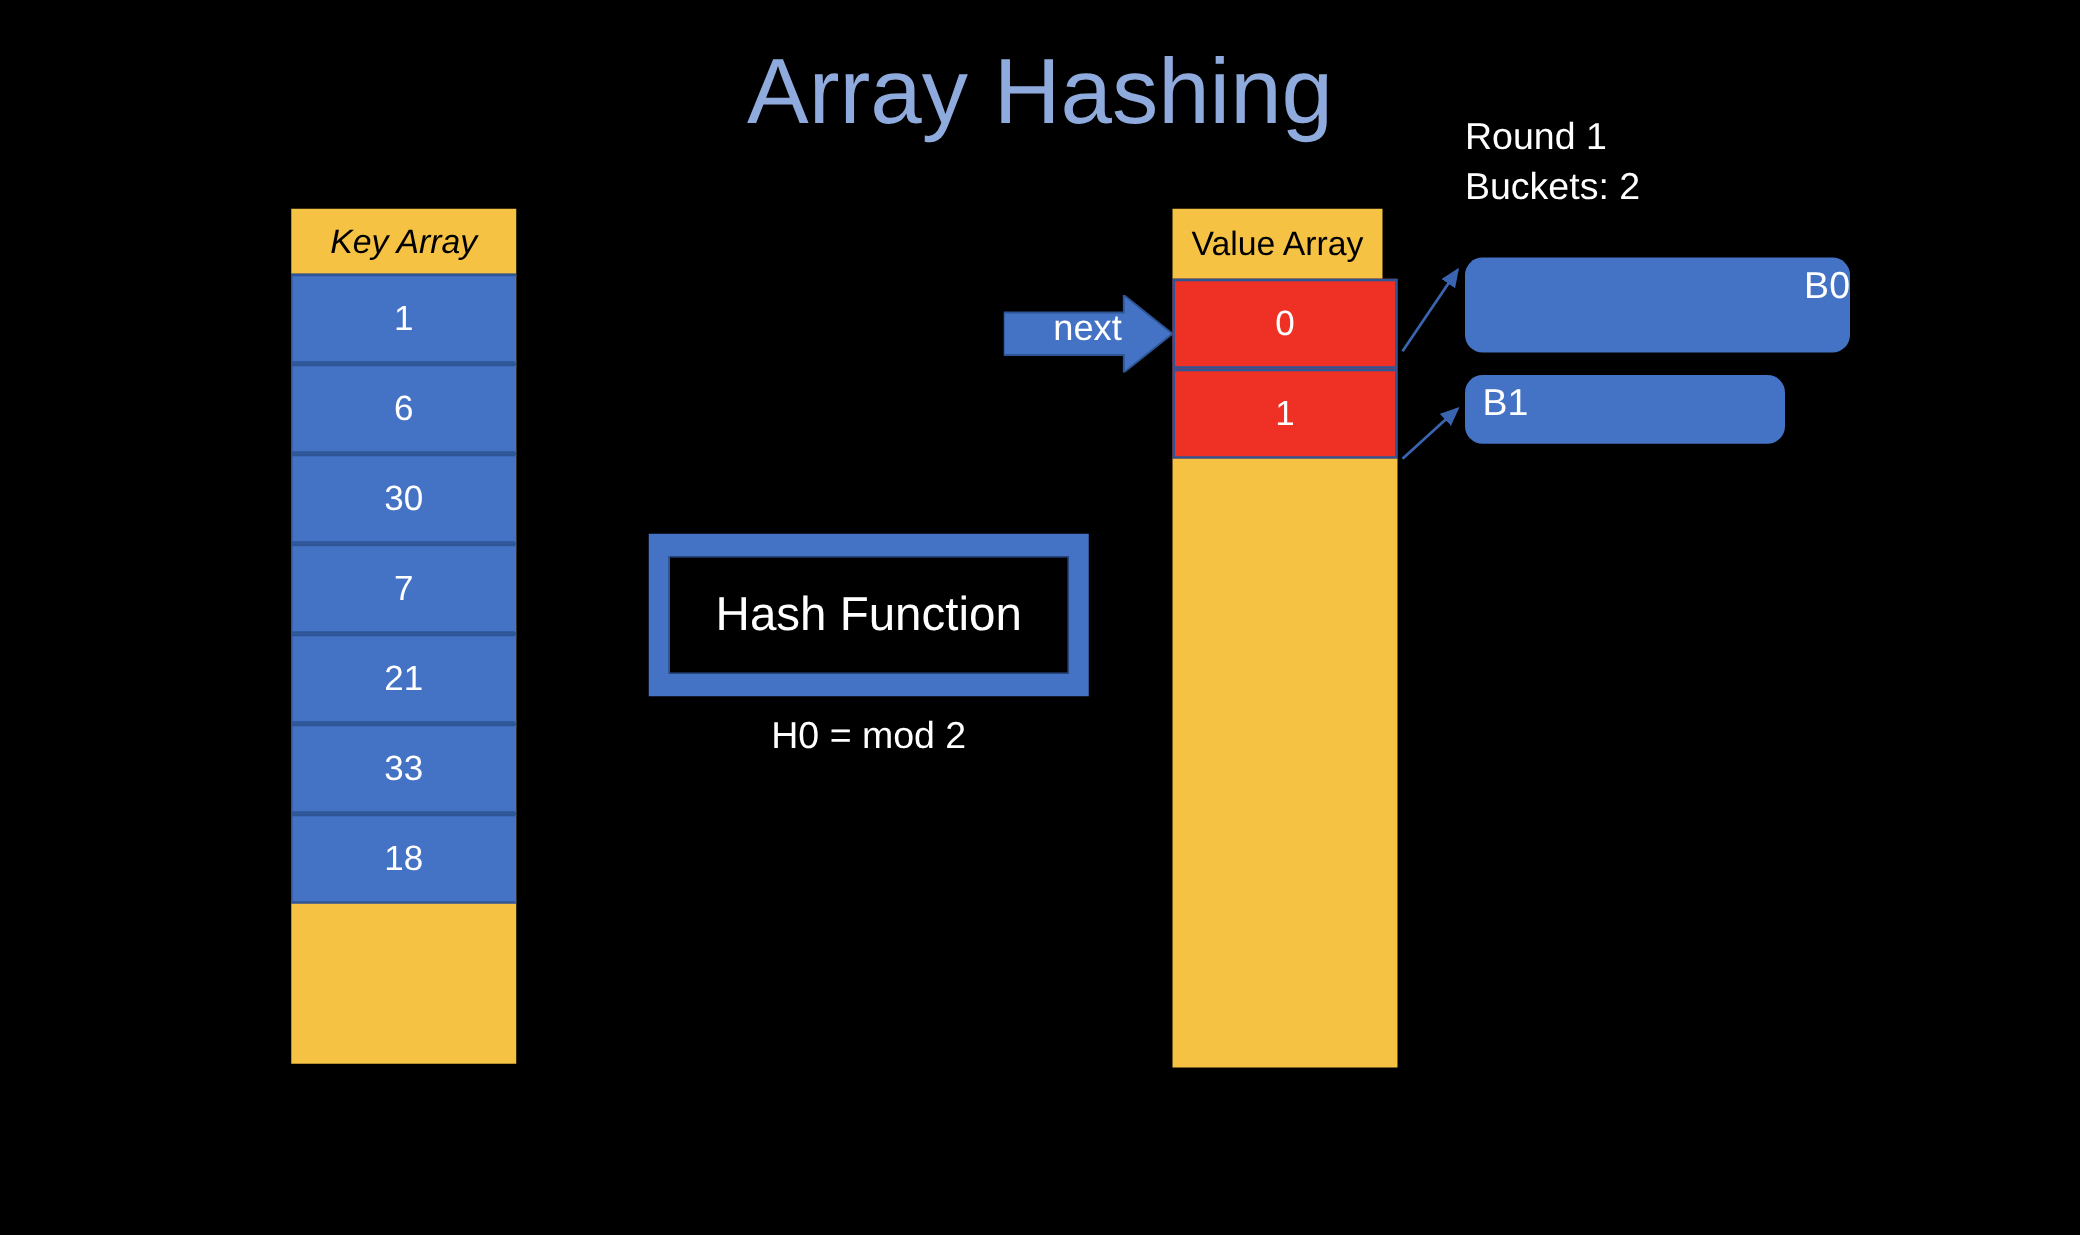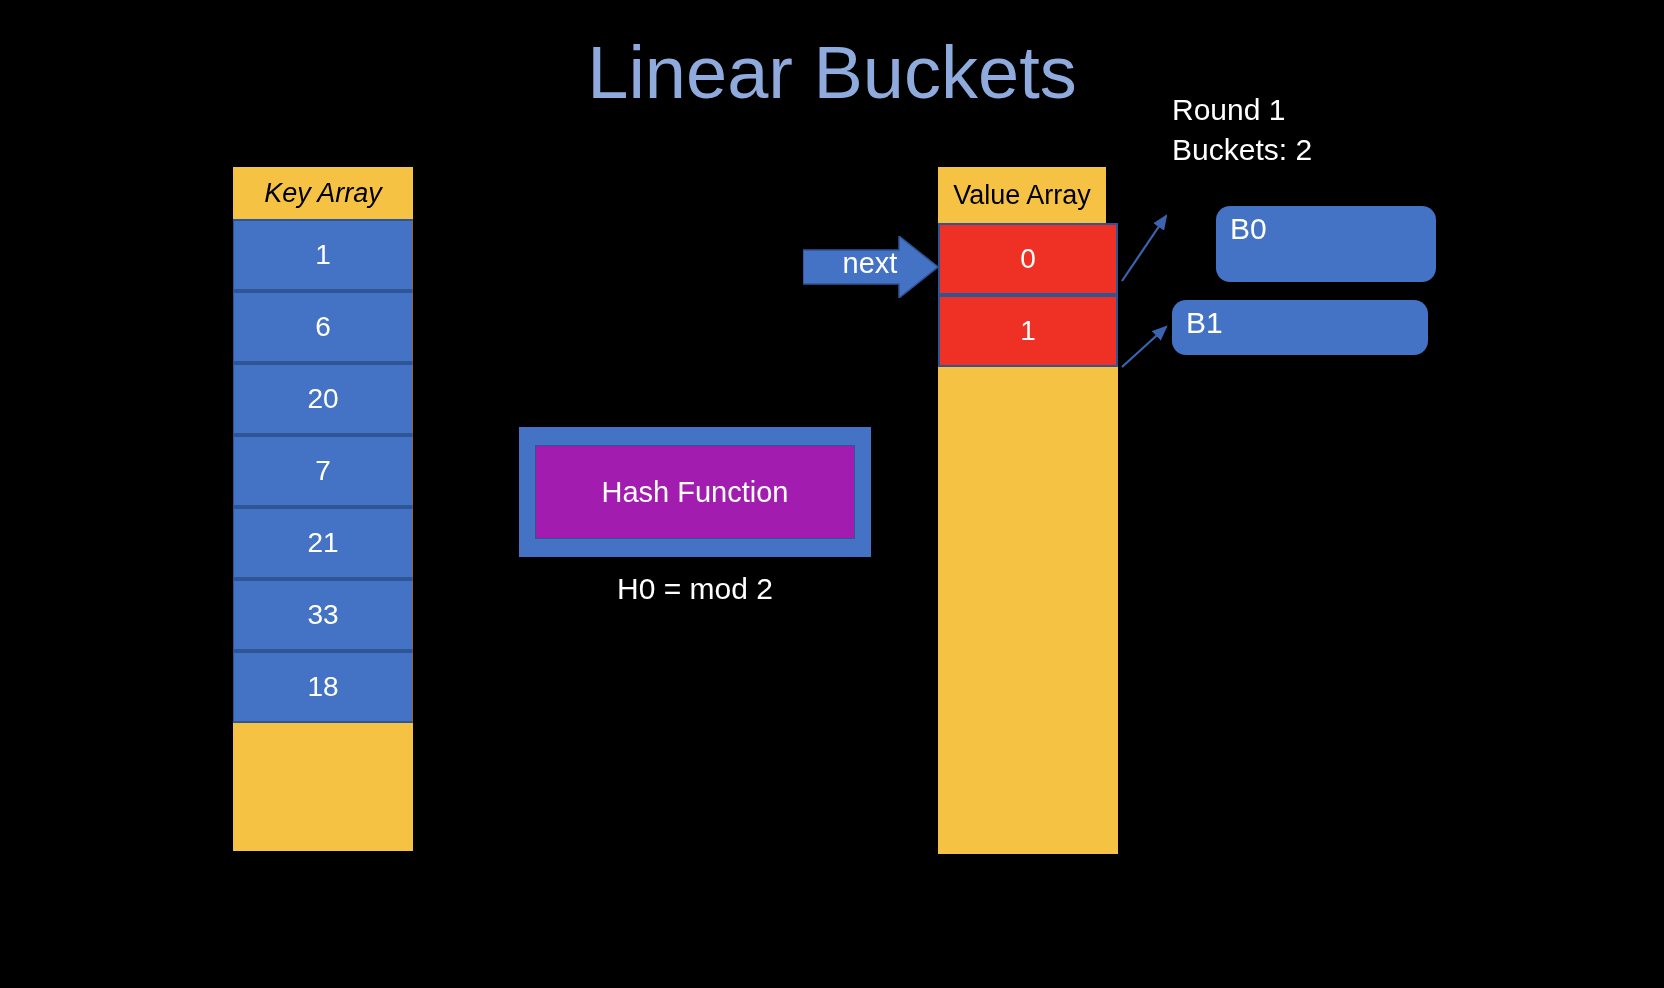--- a/index.html
+++ b/index.html
@@ -110,24 +110,24 @@
     width: 352px;
     height: 130px;
     box-sizing: border-box;
     background: #4472C4;
     padding: 18px 16px;
   }
   #hash-inner {
     box-sizing: border-box;
     width: 100%;
     height: 100%;
-    background: #a21caf;
+    background: #000000;
     border: 1px solid #2E5596;
     color: #FFFFFF;
-    font-size: 29px;
+    font-size: 38px;
     display: flex;
     align-items: center;
     justify-content: center;
   }
   #hash-formula {
     position: absolute;
     left: 519px;
     top: 574px;
     width: 352px;
     text-align: center;
@@ -150,45 +150,45 @@
   .bucket-box {
     position: absolute;
     box-sizing: border-box;
     background: #4472C4;
     border-radius: 14px;
     color: #FFFFFF;
     font-size: 30px;
     padding: 6px 0 0 14px;
     line-height: 1.1;
   }
-  #bucket-0 { left: 1216px; top: 206px; width: 220px; height: 76px; }
+  #bucket-0 { left: 1172px; top: 206px; width: 308px; height: 76px; text-align: right; }
   #bucket-1 { left: 1172px; top: 300px; width: 256px; height: 55px; }
 
   
   #connectors {
     position: absolute;
     left: 0;
     top: 0;
     width: 1664px;
     height: 988px;
     pointer-events: none;
   }
 </style>
 </head>
 <body>
 
 <div id="slide">
 
-  <div id="title">Linear Buckets</div>
+  <div id="title">Array Hashing</div>
 
   <div class="array-col" id="key-array">
     <div class="array-header">Key Array</div>
     <div class="array-cell cell-blue">1</div>
     <div class="array-cell cell-blue">6</div>
-    <div class="array-cell cell-blue">20</div>
+    <div class="array-cell cell-blue">30</div>
     <div class="array-cell cell-blue">7</div>
     <div class="array-cell cell-blue">21</div>
     <div class="array-cell cell-blue">33</div>
     <div class="array-cell cell-blue">18</div>
     <div class="cell-empty-gold"></div>
   </div>
 
   <div id="next-arrow">
     <svg width="135" height="62" viewBox="0 0 135 62">
       <path d="M0,14 L96,14 L96,0 L135,31 L96,62 L96,48 L0,48 Z" fill="#4472C4" stroke="#2E5596" stroke-width="1.5"></path>

